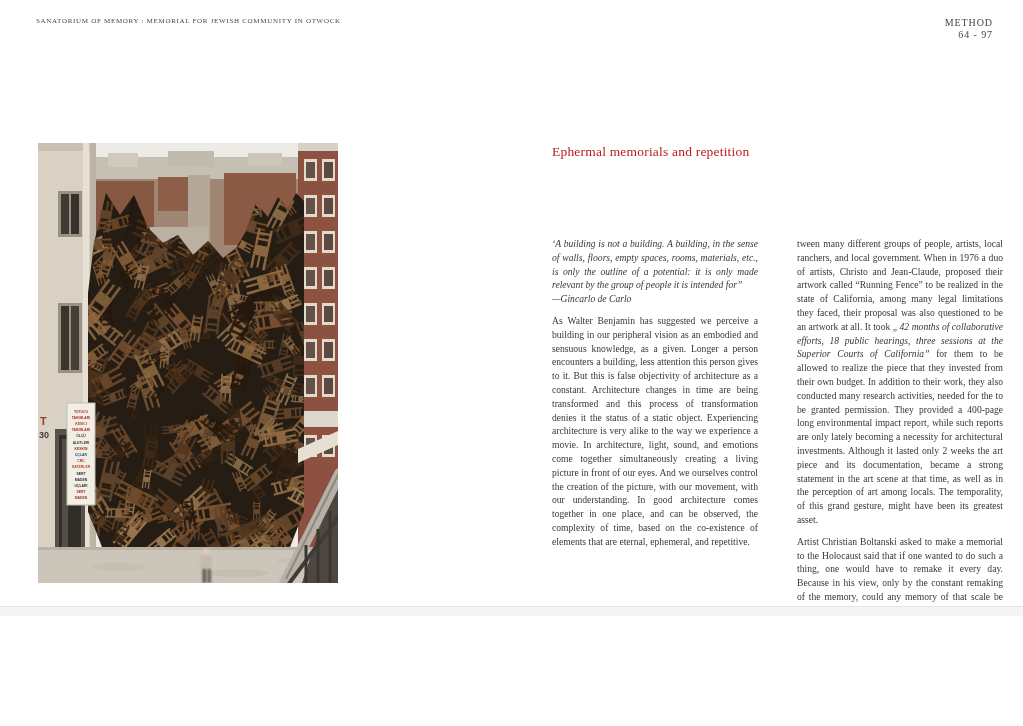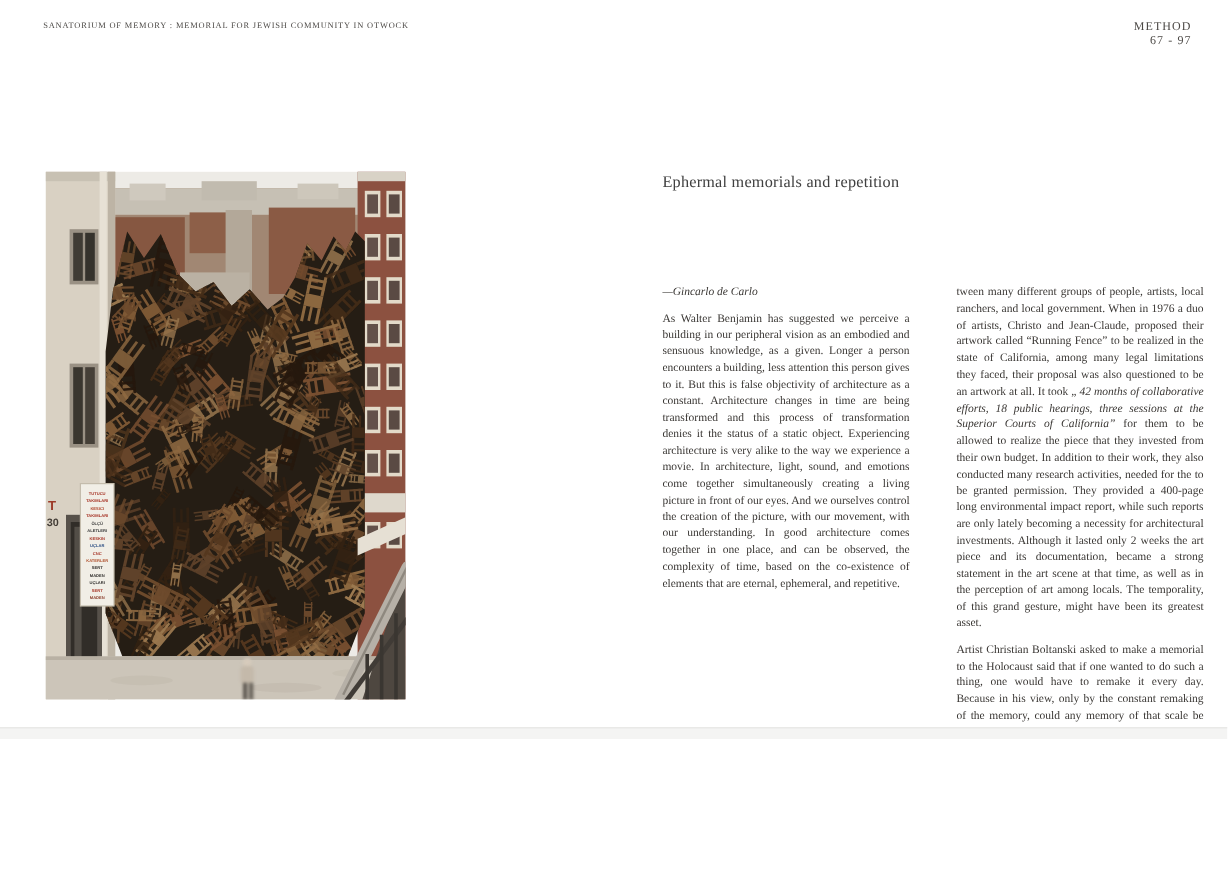--- a/index.html
+++ b/index.html
@@ -7,41 +7,41 @@
           font-family:"Liberation Serif","DejaVu Serif",serif;color:#3a3734;}
   
   .hdr-left{position:absolute;left:36px;top:17px;font-size:7px;letter-spacing:.7px;color:#4b4845;}
   .hdr-right{position:absolute;right:30px;top:17px;text-align:right;font-size:10px;letter-spacing:.9px;color:#4b4845;line-height:12px;}
   
   .photo{position:absolute;left:38px;top:143px;width:300px;height:440px;margin:0;}
   .photo svg{display:block;width:100%;height:100%;}
   .caption{position:absolute;left:38px;top:664px;width:320px;font-style:italic;font-size:8.6px;line-height:11.5px;color:#47443f;}
   .caption .wtitle{font-weight:bold;}
   
-  .title{position:absolute;left:552px;top:144px;margin:0;font-size:13.5px;font-weight:400;letter-spacing:.2px;color:#404040;}
+  .title{position:absolute;left:552px;top:144px;margin:0;font-size:13.5px;font-weight:400;letter-spacing:.2px;color:#b91c1c;}
   .col{position:absolute;top:237px;width:206px;font-size:9.6px;line-height:13.8px;text-align:justify;color:#3a3734;}
   .col1{left:552px;}
   .col2{left:797px;}
   .col p{margin:0;}
   .col p.gap{margin-top:8px;}
   .quote{font-style:italic;}
   .attri{font-style:italic;text-align:left;}
   .ital{font-style:italic;}
   
   .bottom-bar{position:absolute;left:0;right:0;bottom:0;height:9px;background:#f4f4f3;border-top:1px solid #e5e5e4;}
 </style>
 </head>
 <body>
 
 <div id="spread">
 
   <div class="hdr-left">SANATORIUM OF MEMORY : MEMORIAL FOR JEWISH COMMUNITY IN OTWOCK</div>
   <div class="hdr-right">
     <div>METHOD</div>
-    <div>67 - 97</div>
+    <div>64 - 97</div>
   </div>
 
   <figure class="photo">
     <svg viewBox="0 0 300 440" preserveAspectRatio="none">
       <defs>
         <g id="chairGlyph">
           <rect x="-5" y="-1" width="10" height="7"></rect>
           <rect x="-5" y="-12" width="1.7" height="11"></rect>
           <rect x="3.3" y="-12" width="1.7" height="11"></rect>
           <rect x="-5" y="-10" width="10" height="1.6"></rect>
@@ -439,20 +439,21 @@
   </figure>
 
   <div class="caption">
     <div><span>Doris Salcedo, </span><span class="wtitle">Untitled,</span></div>
     <div>8th International Istanbul Biennial, Istanbul, 2002</div>
   </div>
 
   <h1 class="title">Ephermal memorials and repetition</h1>
 
   <div class="col col1">
+    <p class="quote">‘A building is not a building. A building, in the sense of walls, floors, empty spaces, rooms, materials, etc., is only the outline of a potential: it is only made relevant by the group of people it is intended for”</p>
     <p class="attri">—Gincarlo de Carlo</p>
     <p class="gap">As Walter Benjamin has suggested we perceive a building in our peripheral vision as an embodied and sensuous knowledge, as a given. Longer a person encounters a building, less attention this person gives to it. But this is false objectivity of architecture as a constant. Architecture changes in time are being transformed and this process of transformation denies it the status of a static object. Experiencing architecture is very alike to the way we experience a movie. In architecture, light, sound, and emotions come together simultaneously creating a living picture in front of our eyes. And we ourselves control the creation of the picture, with our movement, with our understanding. In good architecture comes together in one place, and can be observed, the complexity of time, based on the co-existence of elements that are eternal, ephemeral, and repetitive.</p>
   </div>
 
   <div class="col col2">
     <p><span>tween many different groups of people, artists, local ranchers, and local government. When in 1976 a duo of artists, Christo and Jean-Claude, proposed their artwork called “Running Fence” to be realized in the state of California, among many legal limitations they faced, their proposal was also questioned to be an artwork at all. It took „ </span><span class="ital">42 months of collaborative efforts, 18 public hearings, three sessions at the Superior Courts of California”</span><span> for them to be allowed to realize the piece that they invested from their own budget. In addition to their work, they also conducted many research activities, needed for the to be granted permission. They provided a 400-page long environmental impact report, while such reports are only lately becoming a necessity for architectural investments. Although it lasted only 2 weeks the art piece and its documentation, became a strong statement in the art scene at that time, as well as in the perception of art among locals. The temporality, of this grand gesture, might have been its greatest asset.</span></p>
     <p class="gap">Artist Christian Boltanski asked to make a memorial to the Holocaust said that if one wanted to do such a thing, one would have to remake it every day. Because in his view, only by the constant remaking of the memory, could any memory of that scale be preserved. The weakness in certain situations might be seen as a strength. The beauty of a thin glass vase is in its fragility.</p>
   </div>
 
   <div class="bottom-bar"></div>

